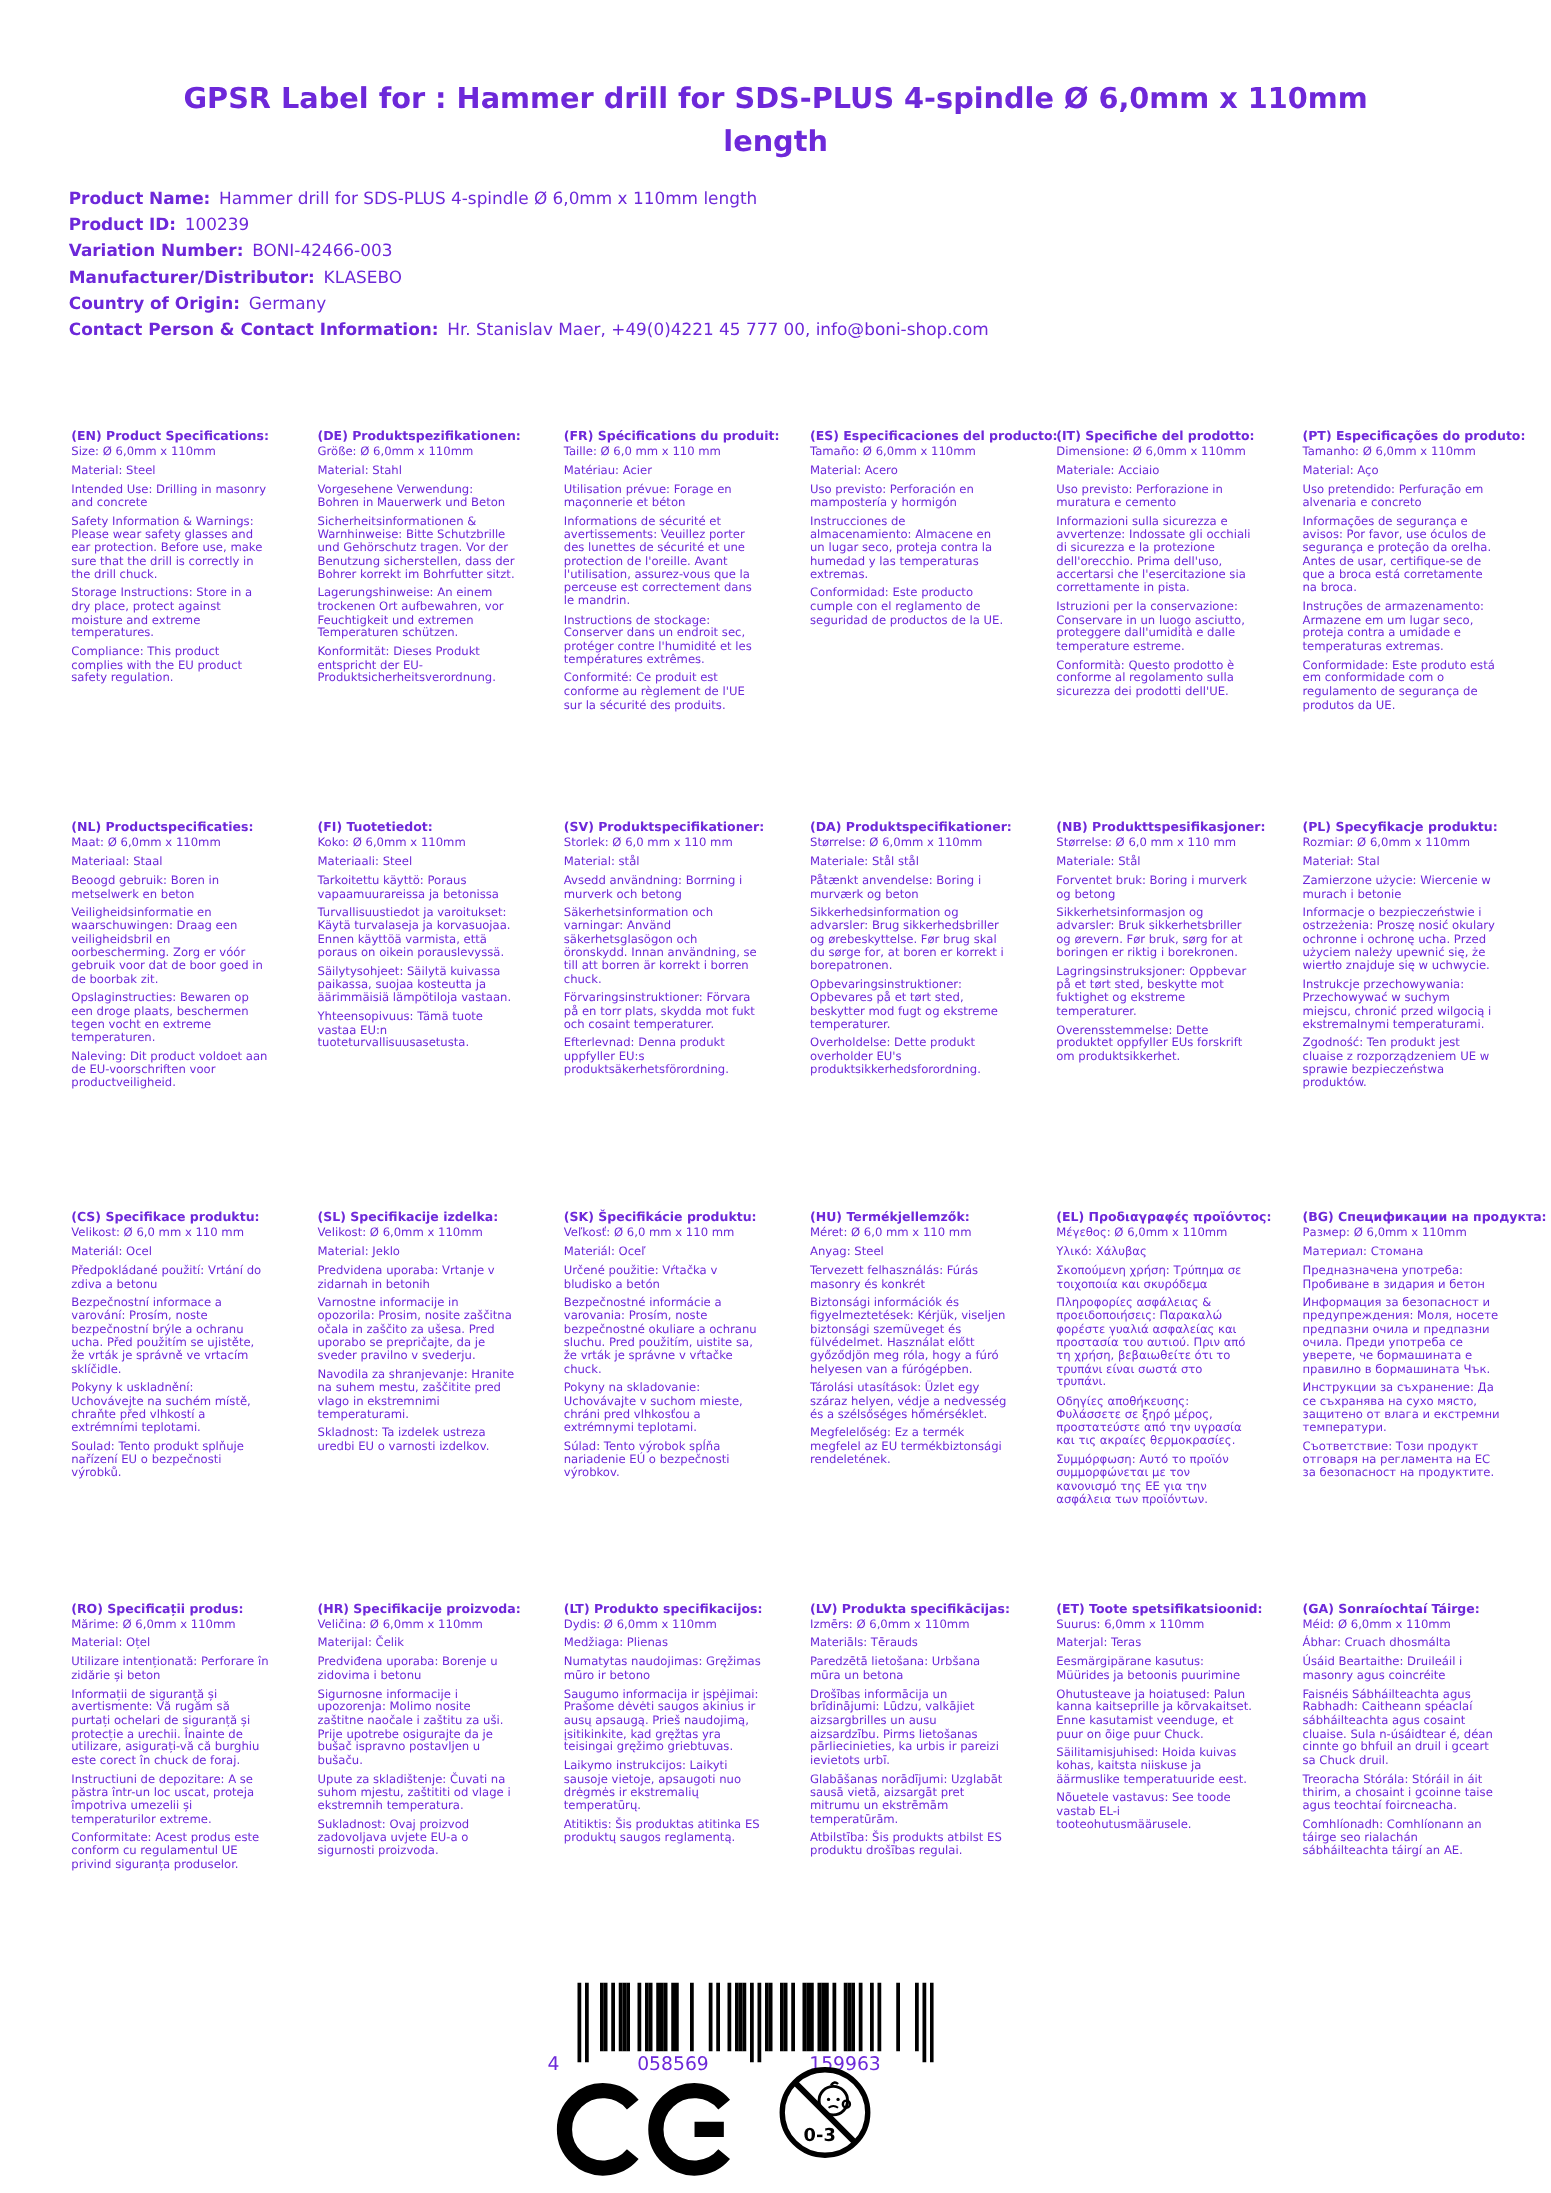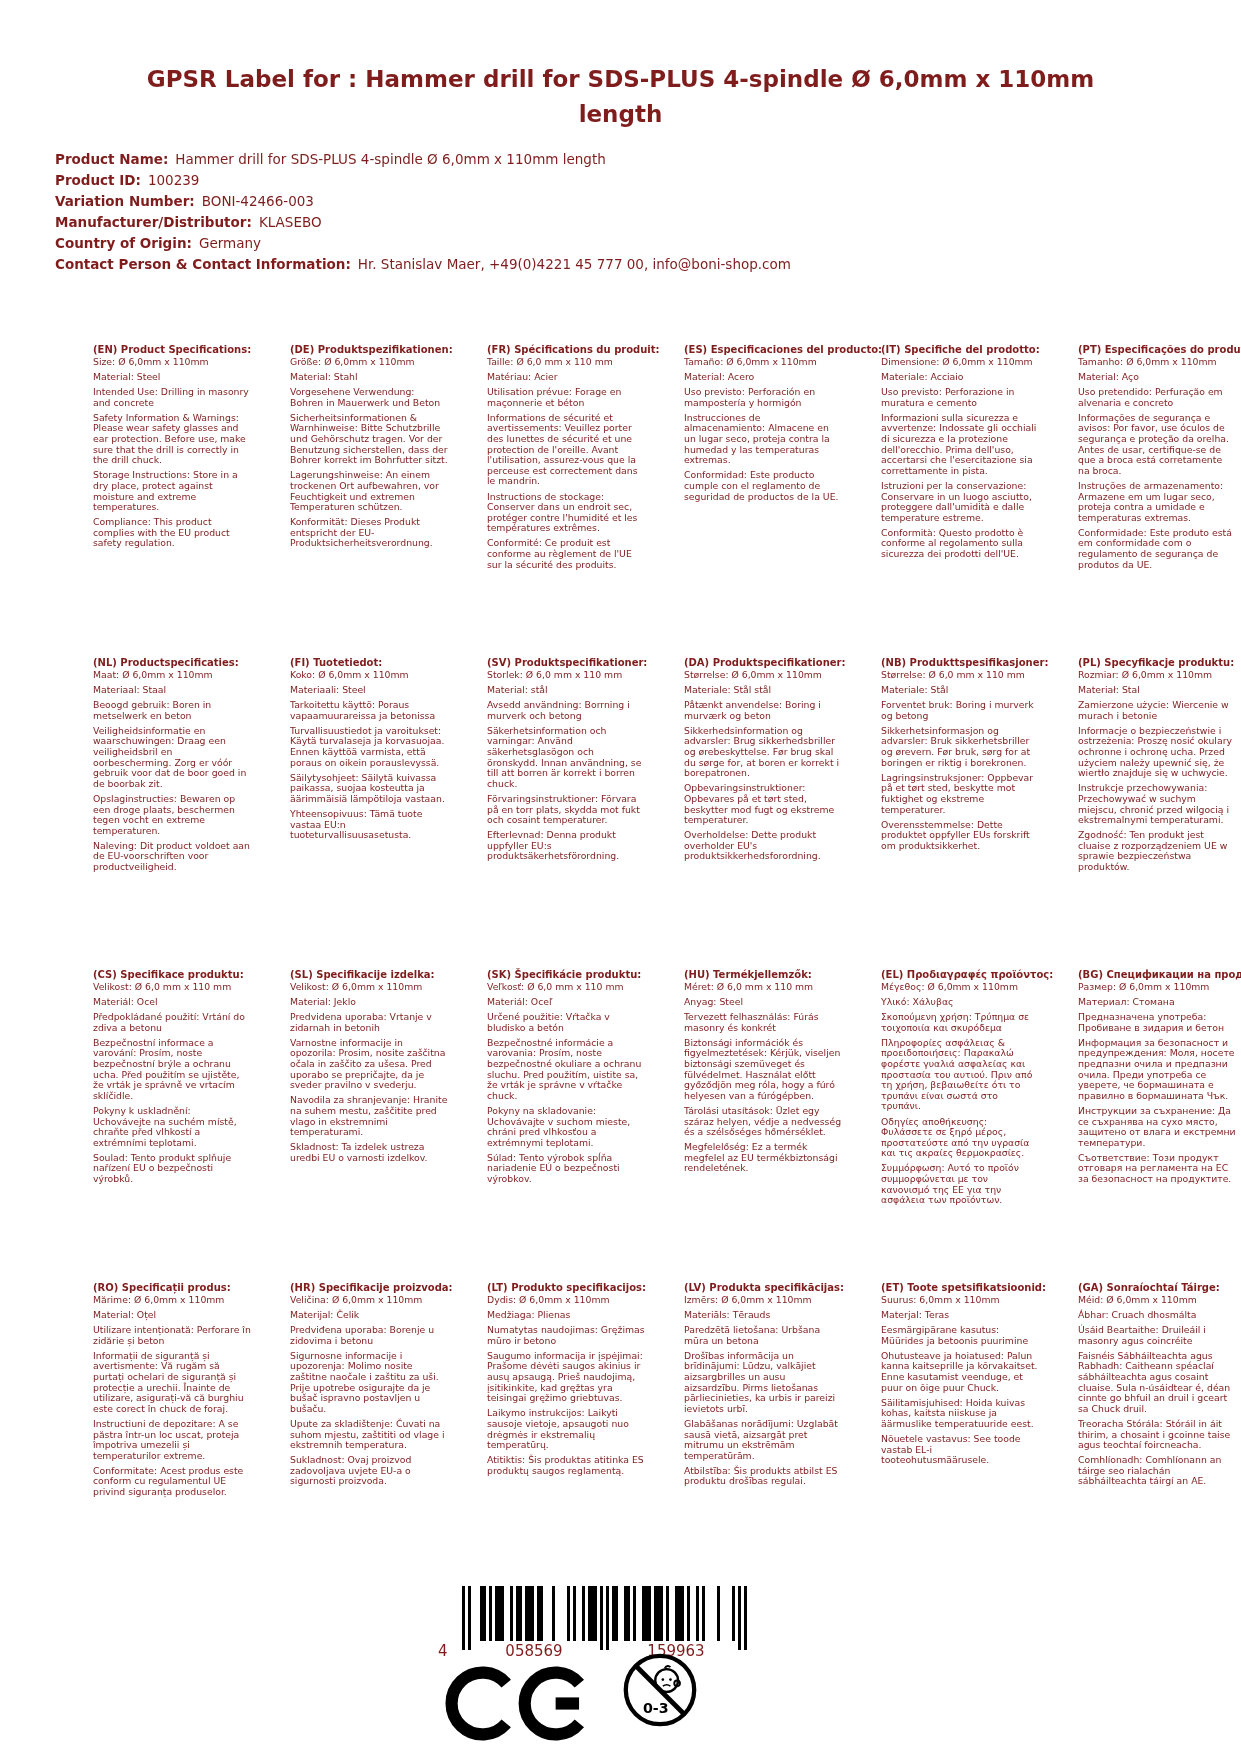--- a/index.html
+++ b/index.html
@@ -1,43 +1,42 @@
 <!DOCTYPE html>
 <html><head>
 <meta charset="utf-8">
 <title>GPSR Label</title>
 <style>
   html,body { margin:0; padding:0; background:#fff; }
   .page {
     position:relative; width:1241px; height:1754px; background:#fff;
-    font-family:"DejaVu Sans", sans-serif; color:#7f1d1d; overflow:hidden;
+    font-family:"DejaVu Sans", sans-serif; color:#6d28d9; overflow:hidden;
   }
   .doc-title {
     position:absolute; top:62px; left:50%; transform:translateX(-50%);
     width:950px; text-align:center; font-size:23px; font-weight:bold; line-height:1.5;
   }
   .product-info { position:absolute; left:55px; top:149px; font-size:13.5px; }
   .product-info .row { line-height:21px; white-space:nowrap; }
   .product-info .lbl { font-weight:bold; }
   .product-info .val { margin-left:7px; }
   .grid {
     position:absolute; left:57px; top:344px;
     display:grid; grid-template-columns:repeat(6,158px); column-gap:39px;
     grid-template-rows:313px 312px 313px auto;
-    margin-left:36px;
   }
   .block { font-size:9.3px; line-height:1.14; }
   .block h3 { margin:0 0 1px 0; font-size:10px; line-height:1.2; font-weight:bold; white-space:nowrap; }
   .block p { margin:0 0 4.5px 0; }
   .block p:last-child { margin-bottom:0; }
   .barcode-wrap { position:absolute; left:438px; top:1586px; width:309px; height:64px; }
   .barcode-digits { position:absolute; left:438px; top:1642px; width:309px; height:20px; font-size:15px; }
   .barcode-digits span { position:absolute; top:0; }
   .bd-first { left:0; }
-  .bd-left { left:63px; width:66px; text-align:center; }
+  .bd-left { left:63px; width:66px; text-align:right; }
   .bd-right { left:205px; width:66px; text-align:center; }
   .ce-wrap { position:absolute; left:445px; top:1666px; }
   .age-wrap { position:absolute; left:622px; top:1652px; }
 </style>
 </head>
 <body>
 
 <div class="page">
 
   <div class="doc-title">GPSR Label for : Hammer drill for SDS-PLUS 4-spindle Ø 6,0mm x 110mm length</div>

